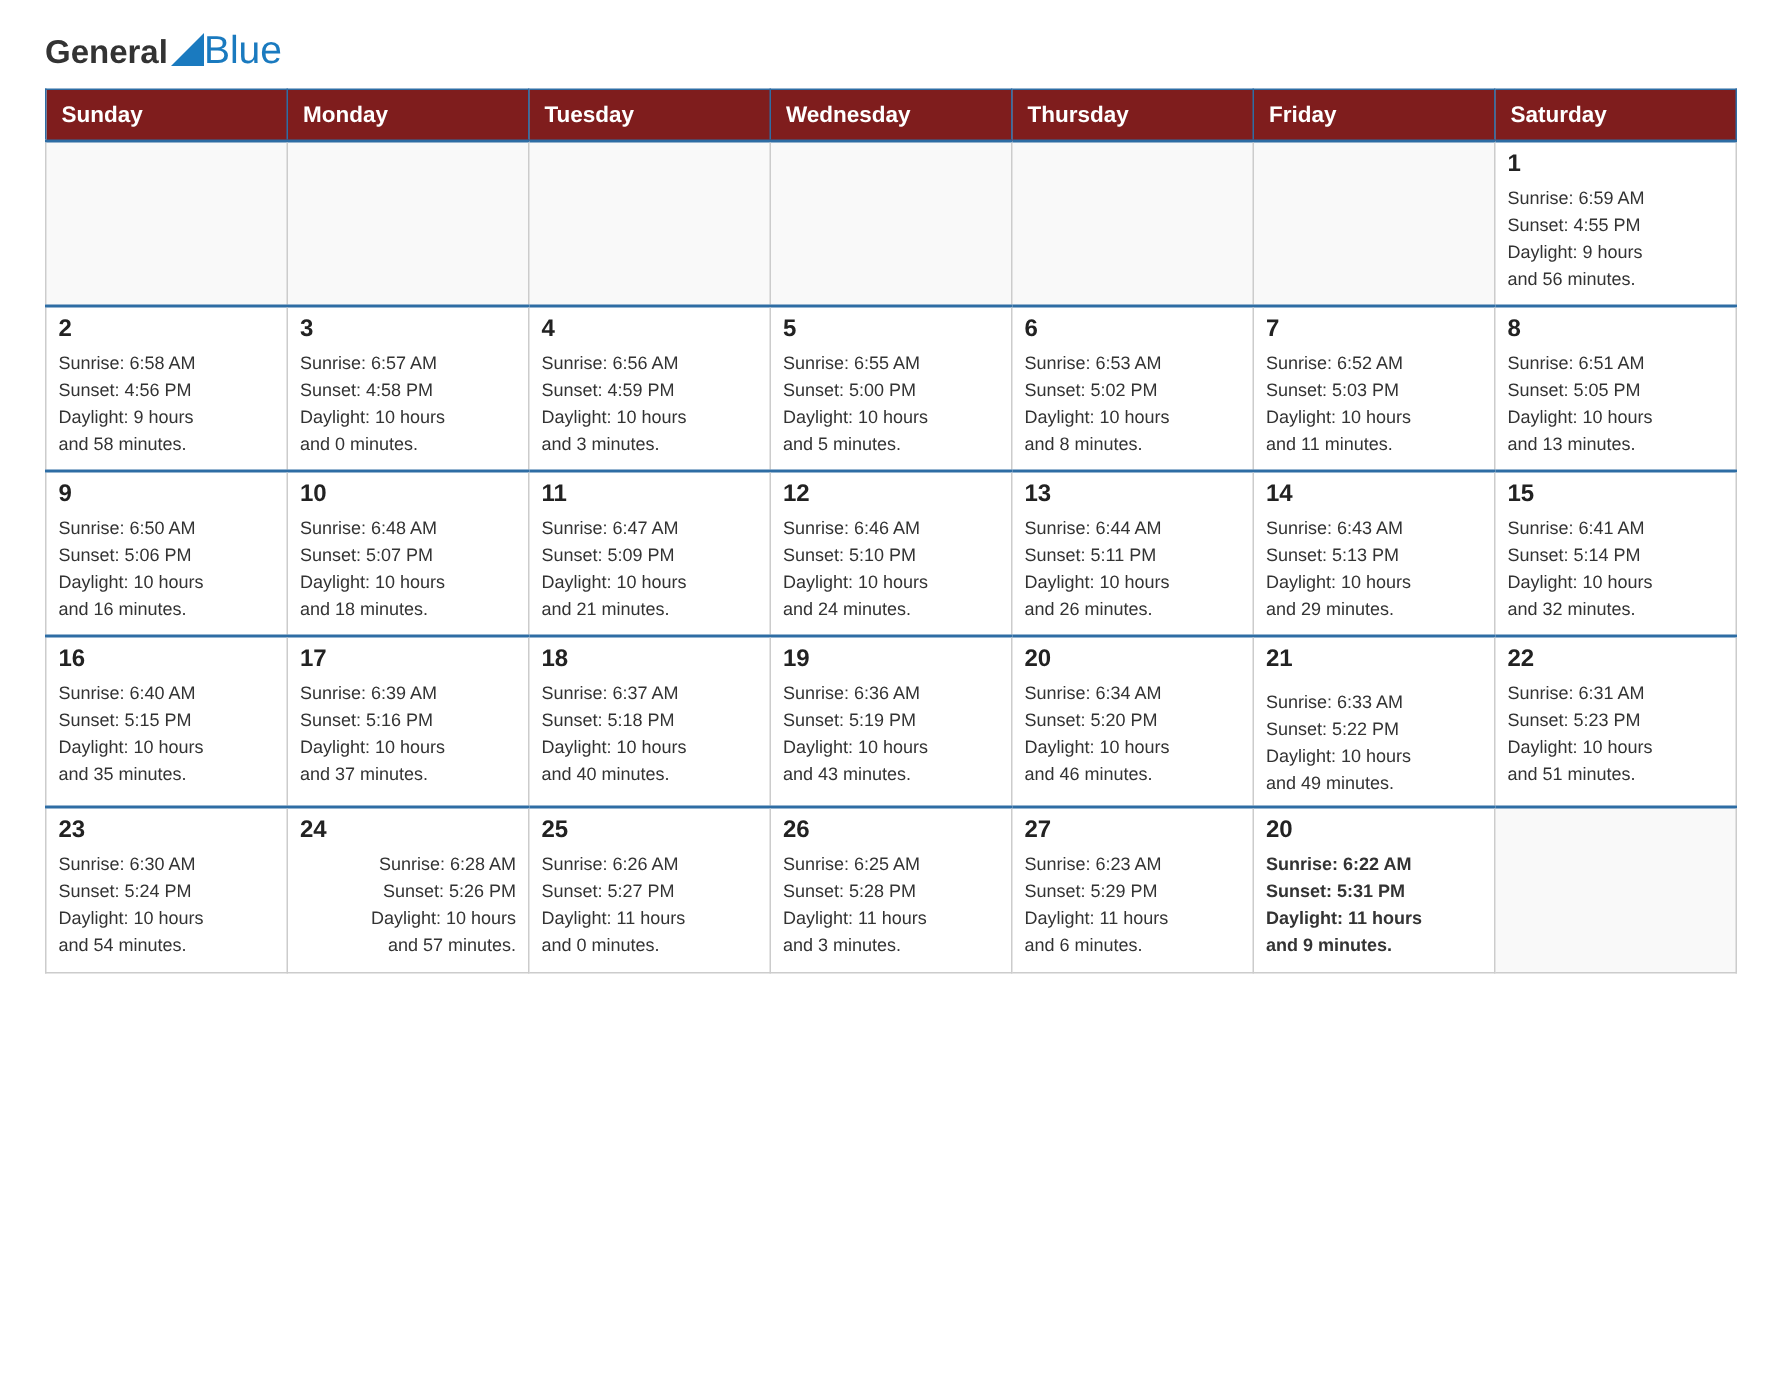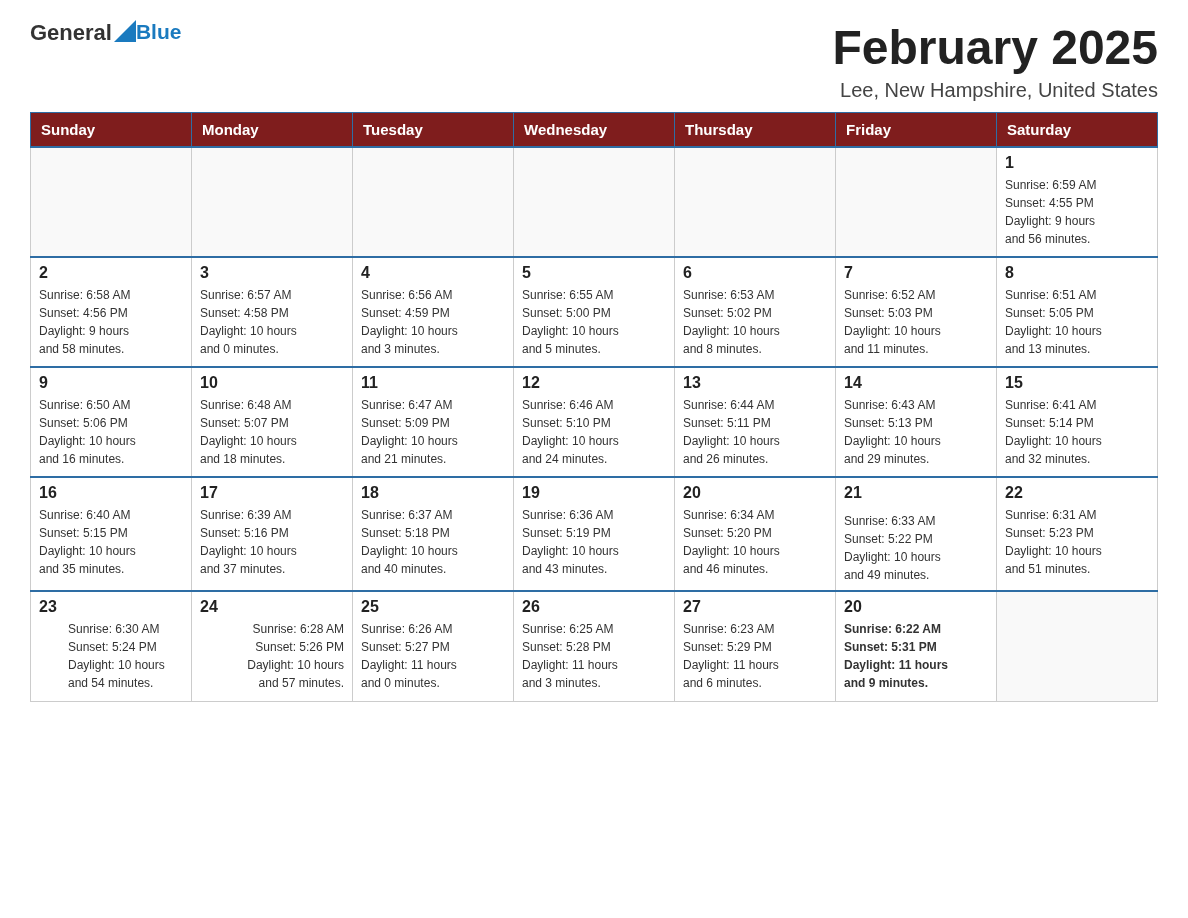--- a/index.html
+++ b/index.html
@@ -19,22 +19,22 @@
     .logo {
       display: flex;
       align-items: center;
     }
     .logo-text-general {
       font-size: 22px;
       font-weight: bold;
       color: #333;
     }
     .logo-text-blue {
-      font-size: 21px;
-      font-weight: bold;
+      font-size: 26px;
+      font-weight: normal;
       color: #1a7abf;
     }
     .logo-block {
       display: flex;
       flex-direction: row;
     }
     .logo-row1 {
       display: flex;
       align-items: center;
     }
@@ -108,24 +108,20 @@
         <svg width="22" height="22" viewBox="0 0 22 22" style="margin-left:2px;margin-top:-4px;">
           <polygon points="0,22 22,22 22,0" fill="#1a7abf"></polygon>
         </svg>
       </div>
       <div style="display:flex; align-items:center; margin-top:-2px;">
         <span class="logo-text-blue">Blue</span>
       </div>
       <div class="logo-underline" style="width:100%;"></div>
     </div>
   </div>
-  <div class="title-block">
-    <div class="calendar-title">February 2025</div>
-    <div class="calendar-subtitle">Lee, New Hampshire, United States</div>
-  </div>
 </div>
 
 <table class="calendar">
   <thead>
     <tr>
     <th>Sunday</th>
         <th>Monday</th>
         <th>Tuesday</th>
         <th>Wednesday</th>
         <th>Thursday</th>
@@ -298,21 +294,21 @@
           <span class="day-number">22</span>
           <div class="day-info" style="white-space: pre-line;">Sunrise: 6:31 AM
 Sunset: 5:23 PM
 Daylight: 10 hours
 and 51 minutes.</div>
         </td>
       </tr>
       <tr class="week-row">
         <td>
           <span class="day-number">23</span>
-          <div class="day-info" style="white-space: pre-line; margin-left: 29px;">Sunrise: 6:30 AM
+          <div class="day-info" style="white-space: pre-line;">Sunrise: 6:30 AM
 Sunset: 5:24 PM
 Daylight: 10 hours
 and 54 minutes.</div>
         </td>
         <td>
           <span class="day-number">24</span>
           <div class="day-info" style="white-space: pre-line; text-align: right;">Sunrise: 6:28 AM
 Sunset: 5:26 PM
 Daylight: 10 hours
 and 57 minutes.</div>

